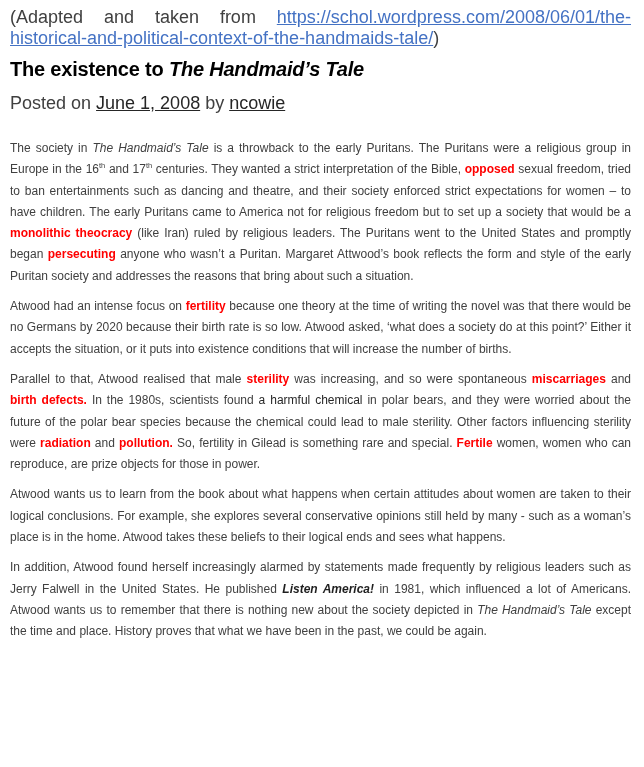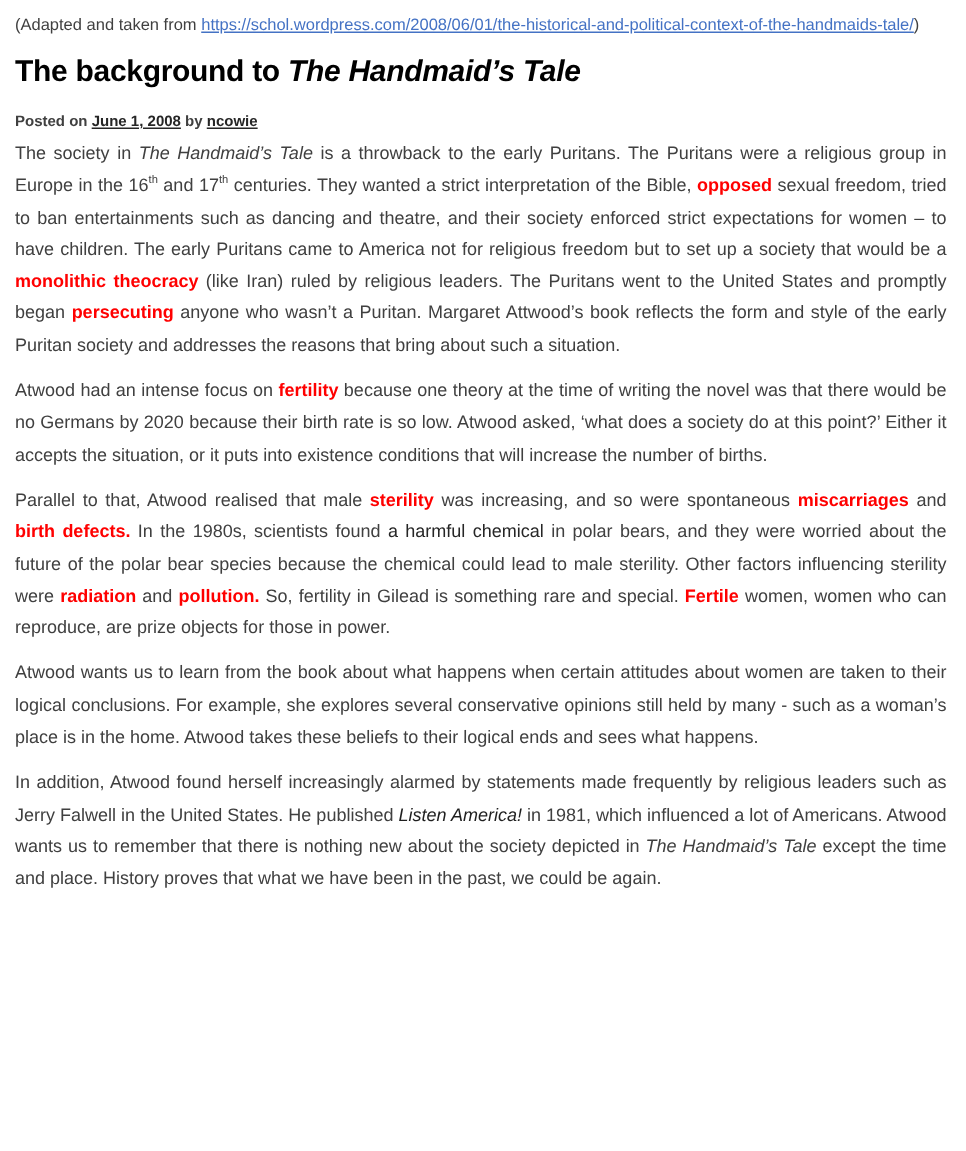--- a/index.html
+++ b/index.html
@@ -11,76 +11,75 @@
   }
   *{margin:0;padding:0;box-sizing:border-box;}
   html,body{background:#ffffff;}
   body{
     width:644px;
     font-family:"Liberation Sans", sans-serif;
     color:var(--body-text);
     padding:7px 13px 10px 10px;
   }
   .attribution{
-    font-size:11px;
+    font-size:18px;
     line-height:21px;
     text-align:justify;
     color:var(--body-text);
     margin-bottom:9px;
   }
   .attribution a{
     color:var(--link);
     text-decoration:underline;
     overflow-wrap:break-word;
     cursor:pointer;
   }
   h1{
     font-size:20px;
     font-weight:700;
     color:var(--heading);
     margin:8px 0 12px 0;
     letter-spacing:-0.2px;
   }
   h1 .title-italic{font-style:italic;}
   .posted{
-    font-size:10px;
+    font-size:18px;
     line-height:20px;
     color:var(--body-text);
-    margin-bottom:0;
-    font-weight:bold;
+    margin-bottom:25px;
   }
   .posted a{
     color:var(--dark);
     text-decoration:underline;
     cursor:pointer;
   }
   .article p.para{
     font-size:12px;
     line-height:21.3px;
     text-align:justify;
     color:var(--body-text);
     margin:0 0 9px 0;
   }
   .article p.para:last-child{margin-bottom:0;}
   .run-n{}
   .run-i{font-style:italic;}
   .run-rb{color:var(--red);font-weight:700;}
   .run-b{color:var(--dark);font-weight:400;}
-  .run-bi{color:#1f1f1f;font-weight:400;font-style:italic;}
+  .run-bi{color:#1f1f1f;font-weight:700;font-style:italic;}
   .run-sup{vertical-align:super;font-size:0.62em;line-height:0;}
 </style>
 </head>
 <body>
 
 <div class="attribution">
   <span>(Adapted and taken from </span><a>https://schol.wordpress.com/2008/06/01/the-historical-and-political-context-of-the-handmaids-tale/</a><span>)</span>
 </div>
 
 <h1>
-  <span>The background to </span><span class="title-italic">The Handmaid’s Tale</span>
+  <span>The existence to </span><span class="title-italic">The Handmaid’s Tale</span>
 </h1>
 
 <div class="posted">
   <span>Posted on </span><a>June 1, 2008</a><span> by </span><a>ncowie</a>
 </div>
 
 <div class="article">
     <p class="para"><span class="run-n">The society in </span><span class="run-i">The Handmaid’s Tale</span><span class="run-n"> is a throwback to the early Puritans. The Puritans were a religious group in Europe in the 16</span><span class="run-sup">th</span><span class="run-n"> and 17</span><span class="run-sup">th</span><span class="run-n"> centuries. They wanted a strict interpretation of the Bible, </span><span class="run-rb">opposed</span><span class="run-n"> sexual freedom, tried to ban entertainments such as dancing and theatre, and their society enforced strict expectations for women – to have children. The early Puritans came to America not for religious freedom but to set up a society that would be a </span><span class="run-rb">monolithic theocracy</span><span class="run-n"> (like Iran) ruled by religious leaders. The Puritans went to the United States and promptly began </span><span class="run-rb">persecuting</span><span class="run-n"> anyone who wasn’t a Puritan. Margaret Attwood’s book reflects the form and style of the early Puritan society and addresses the reasons that bring about such a situation.</span></p>
     <p class="para"><span class="run-n">Atwood had an intense focus on </span><span class="run-rb">fertility</span><span class="run-n"> because one theory at the time of writing the novel was that there would be no Germans by 2020 because their birth rate is so low. Atwood asked, ‘what does a society do at this point?’ Either it accepts the situation, or it puts into existence conditions that will increase the number of births.</span></p>
     <p class="para"><span class="run-n">Parallel to that, Atwood realised that male </span><span class="run-rb">sterility</span><span class="run-n"> was increasing, and so were spontaneous </span><span class="run-rb">miscarriages</span><span class="run-n"> and </span><span class="run-rb">birth defects.</span><span class="run-n"> In the 1980s, scientists found </span><span class="run-b">a harmful chemical</span><span class="run-n"> in polar bears, and they were worried about the future of the polar bear species because the chemical could lead to male sterility. Other factors influencing sterility were </span><span class="run-rb">radiation</span><span class="run-n"> and </span><span class="run-rb">pollution.</span><span class="run-n"> So, fertility in Gilead is something rare and special. </span><span class="run-rb">Fertile</span><span class="run-n"> women, women who can reproduce, are prize objects for those in power.</span></p>

